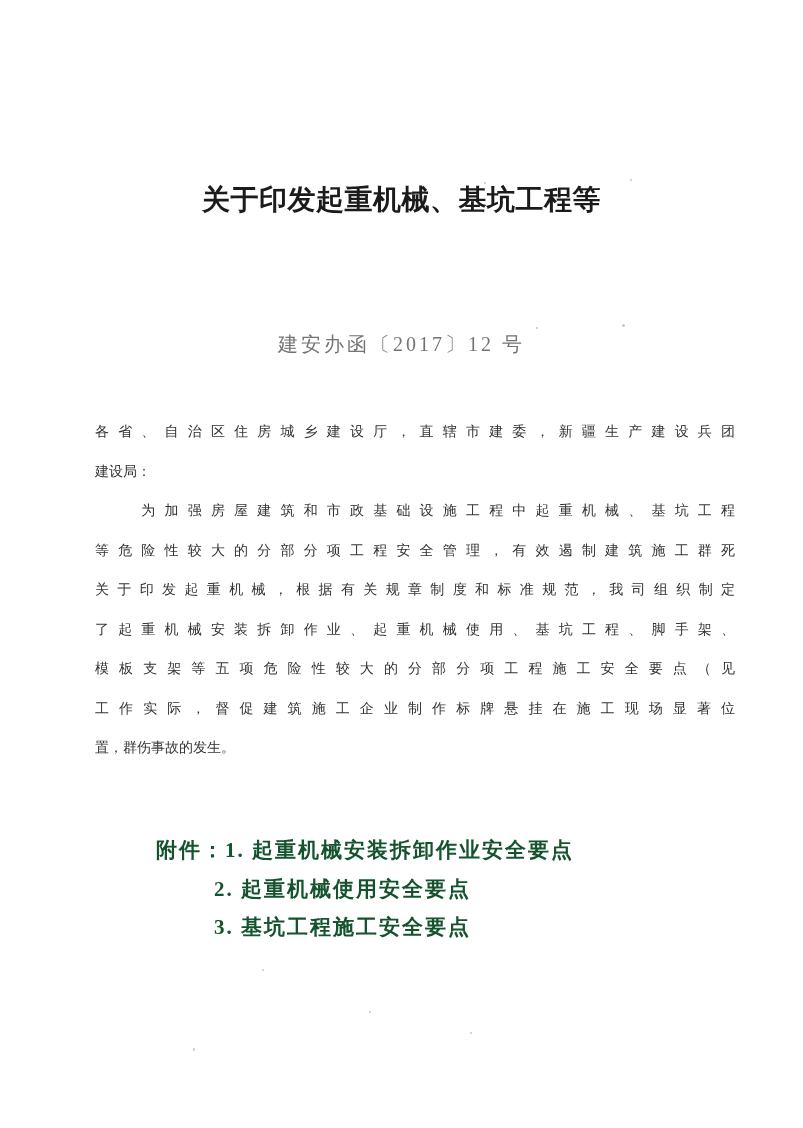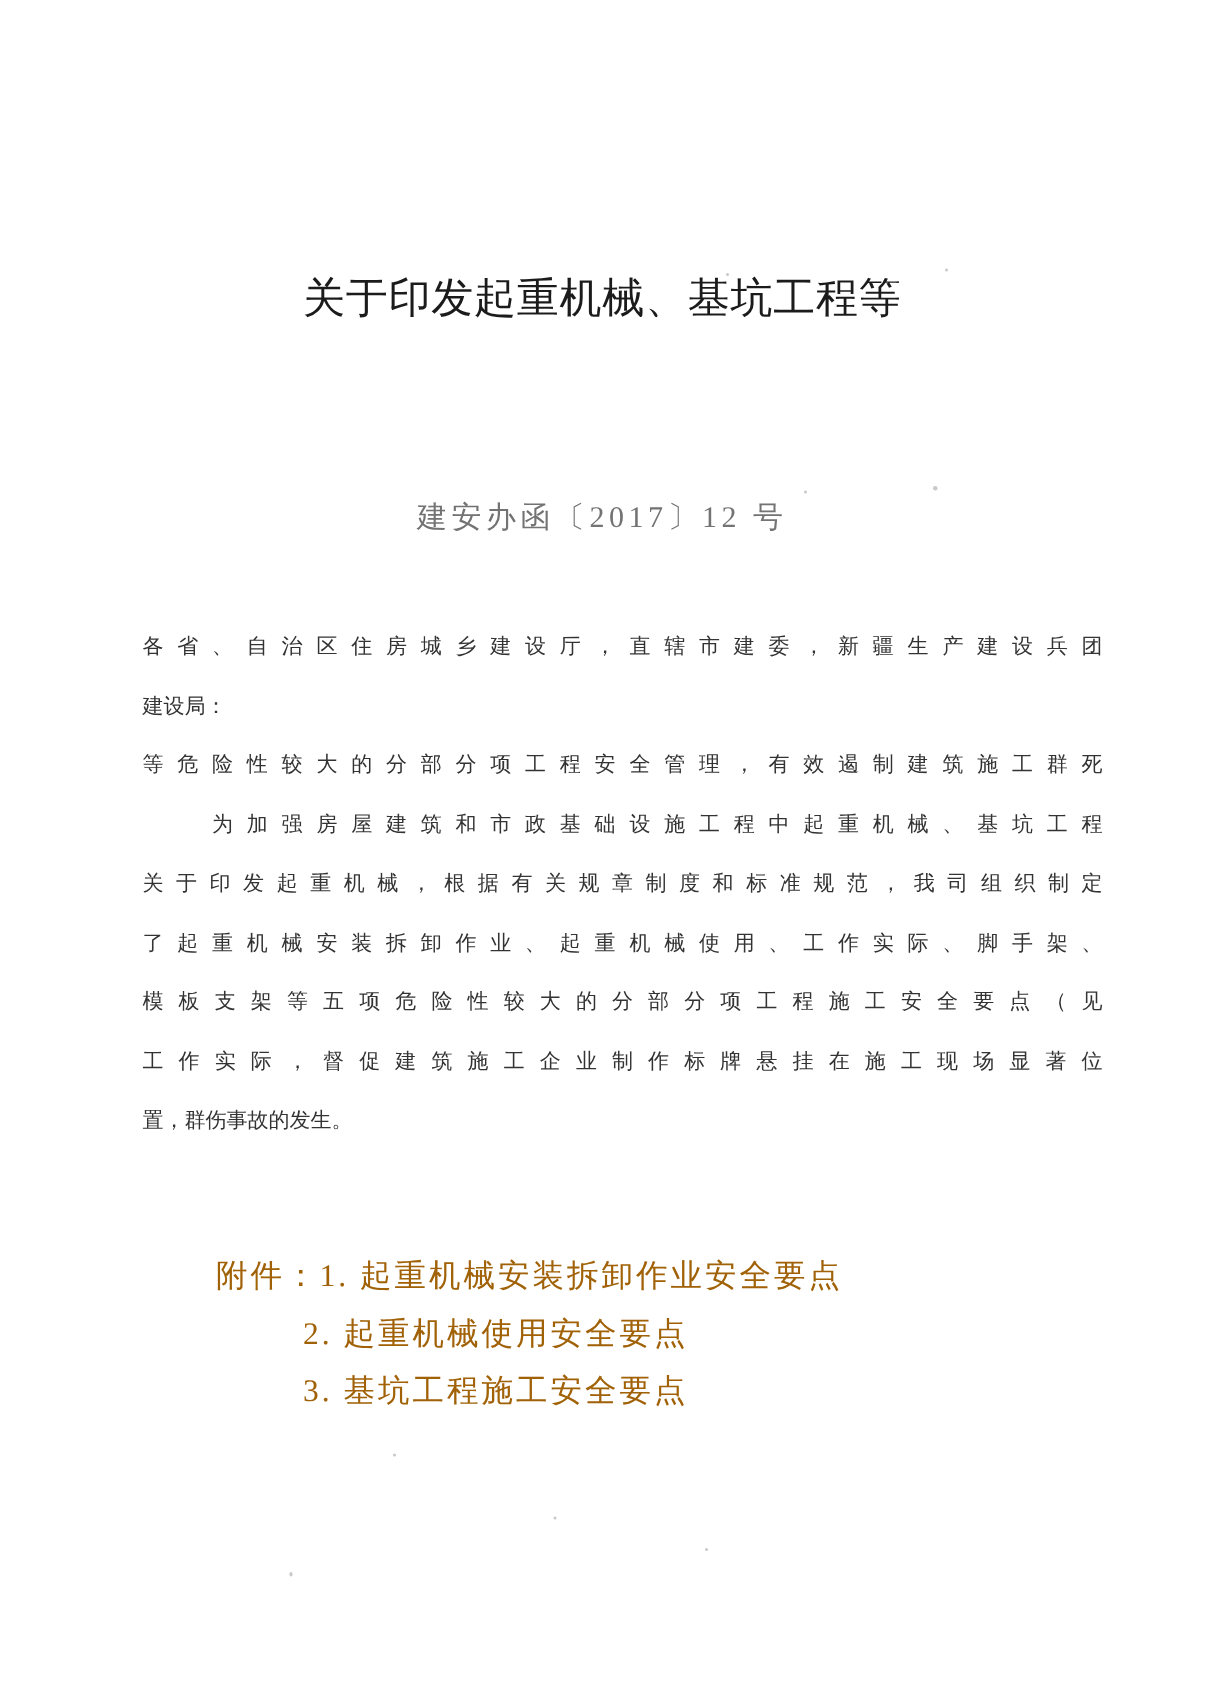--- a/index.html
+++ b/index.html
@@ -15,21 +15,21 @@
   .title-block {
     position: absolute;
     top: 176px;
     left: 0;
     width: 803px;
     text-align: center;
     color: #1b1b1b;
   }
   .title-line {
     font-size: 28px;
-    font-weight: 400;
+    font-weight: 700;
     line-height: 48.5px;
     letter-spacing: 0.5px;
   }
   .doc-number {
     position: absolute;
     top: 331px;
     left: 0;
     width: 803px;
     text-align: center;
     font-size: 20px;
@@ -52,22 +52,23 @@
   .body-line.just {
     white-space: normal;
     text-align: justify;
     text-align-last: justify;
     text-justify: inter-character;
     overflow: hidden;
   }
   .attach-block {
     position: absolute;
     top: 831px;
-    left: 144px;
-    color: #a16207;
+    left: 156px;
+    color: #14532d;
+    font-weight: bold;
   }
   .attach-row {
     font-size: 21px;
     line-height: 38.7px;
     height: 38.7px;
     letter-spacing: 2px;
     white-space: nowrap;
   }
   .attach-row.indent { padding-left: 58px; }
   .attach-label { letter-spacing: 2px; }
@@ -85,24 +86,24 @@
 
   <div class="title-block">
     <div class="title-line">关于印发起重机械、基坑工程等</div>
   </div>
 
   <div class="doc-number">建安办函〔2017〕12 号</div>
 
   <div class="body-block">
     <div class="body-line just">各省、自治区住房城乡建设厅，直辖市建委，新疆生产建设兵团</div>
     <div class="body-line">建设局：</div>
+    <div class="body-line just">　　为加强房屋建筑和市政基础设施工程中起重机械、基坑工程</div>
     <div class="body-line just">等危险性较大的分部分项工程安全管理，有效遏制建筑施工群死</div>
-    <div class="body-line just">　　为加强房屋建筑和市政基础设施工程中起重机械、基坑工程</div>
     <div class="body-line just">关于印发起重机械，根据有关规章制度和标准规范，我司组织制定</div>
-    <div class="body-line just">了起重机械安装拆卸作业、起重机械使用、工作实际、脚手架、</div>
+    <div class="body-line just">了起重机械安装拆卸作业、起重机械使用、基坑工程、脚手架、</div>
     <div class="body-line just">模板支架等五项危险性较大的分部分项工程施工安全要点（见</div>
     <div class="body-line just">工作实际，督促建筑施工企业制作标牌悬挂在施工现场显著位</div>
     <div class="body-line">置，群伤事故的发生。</div>
   </div>
 
   <div class="attach-block">
     <div class="attach-row"><span class="attach-label">附件：</span><span>1. 起重机械安装拆卸作业安全要点</span></div>
     <div class="attach-row indent">2. 起重机械使用安全要点</div>
     <div class="attach-row indent">3. 基坑工程施工安全要点</div>
   </div>

